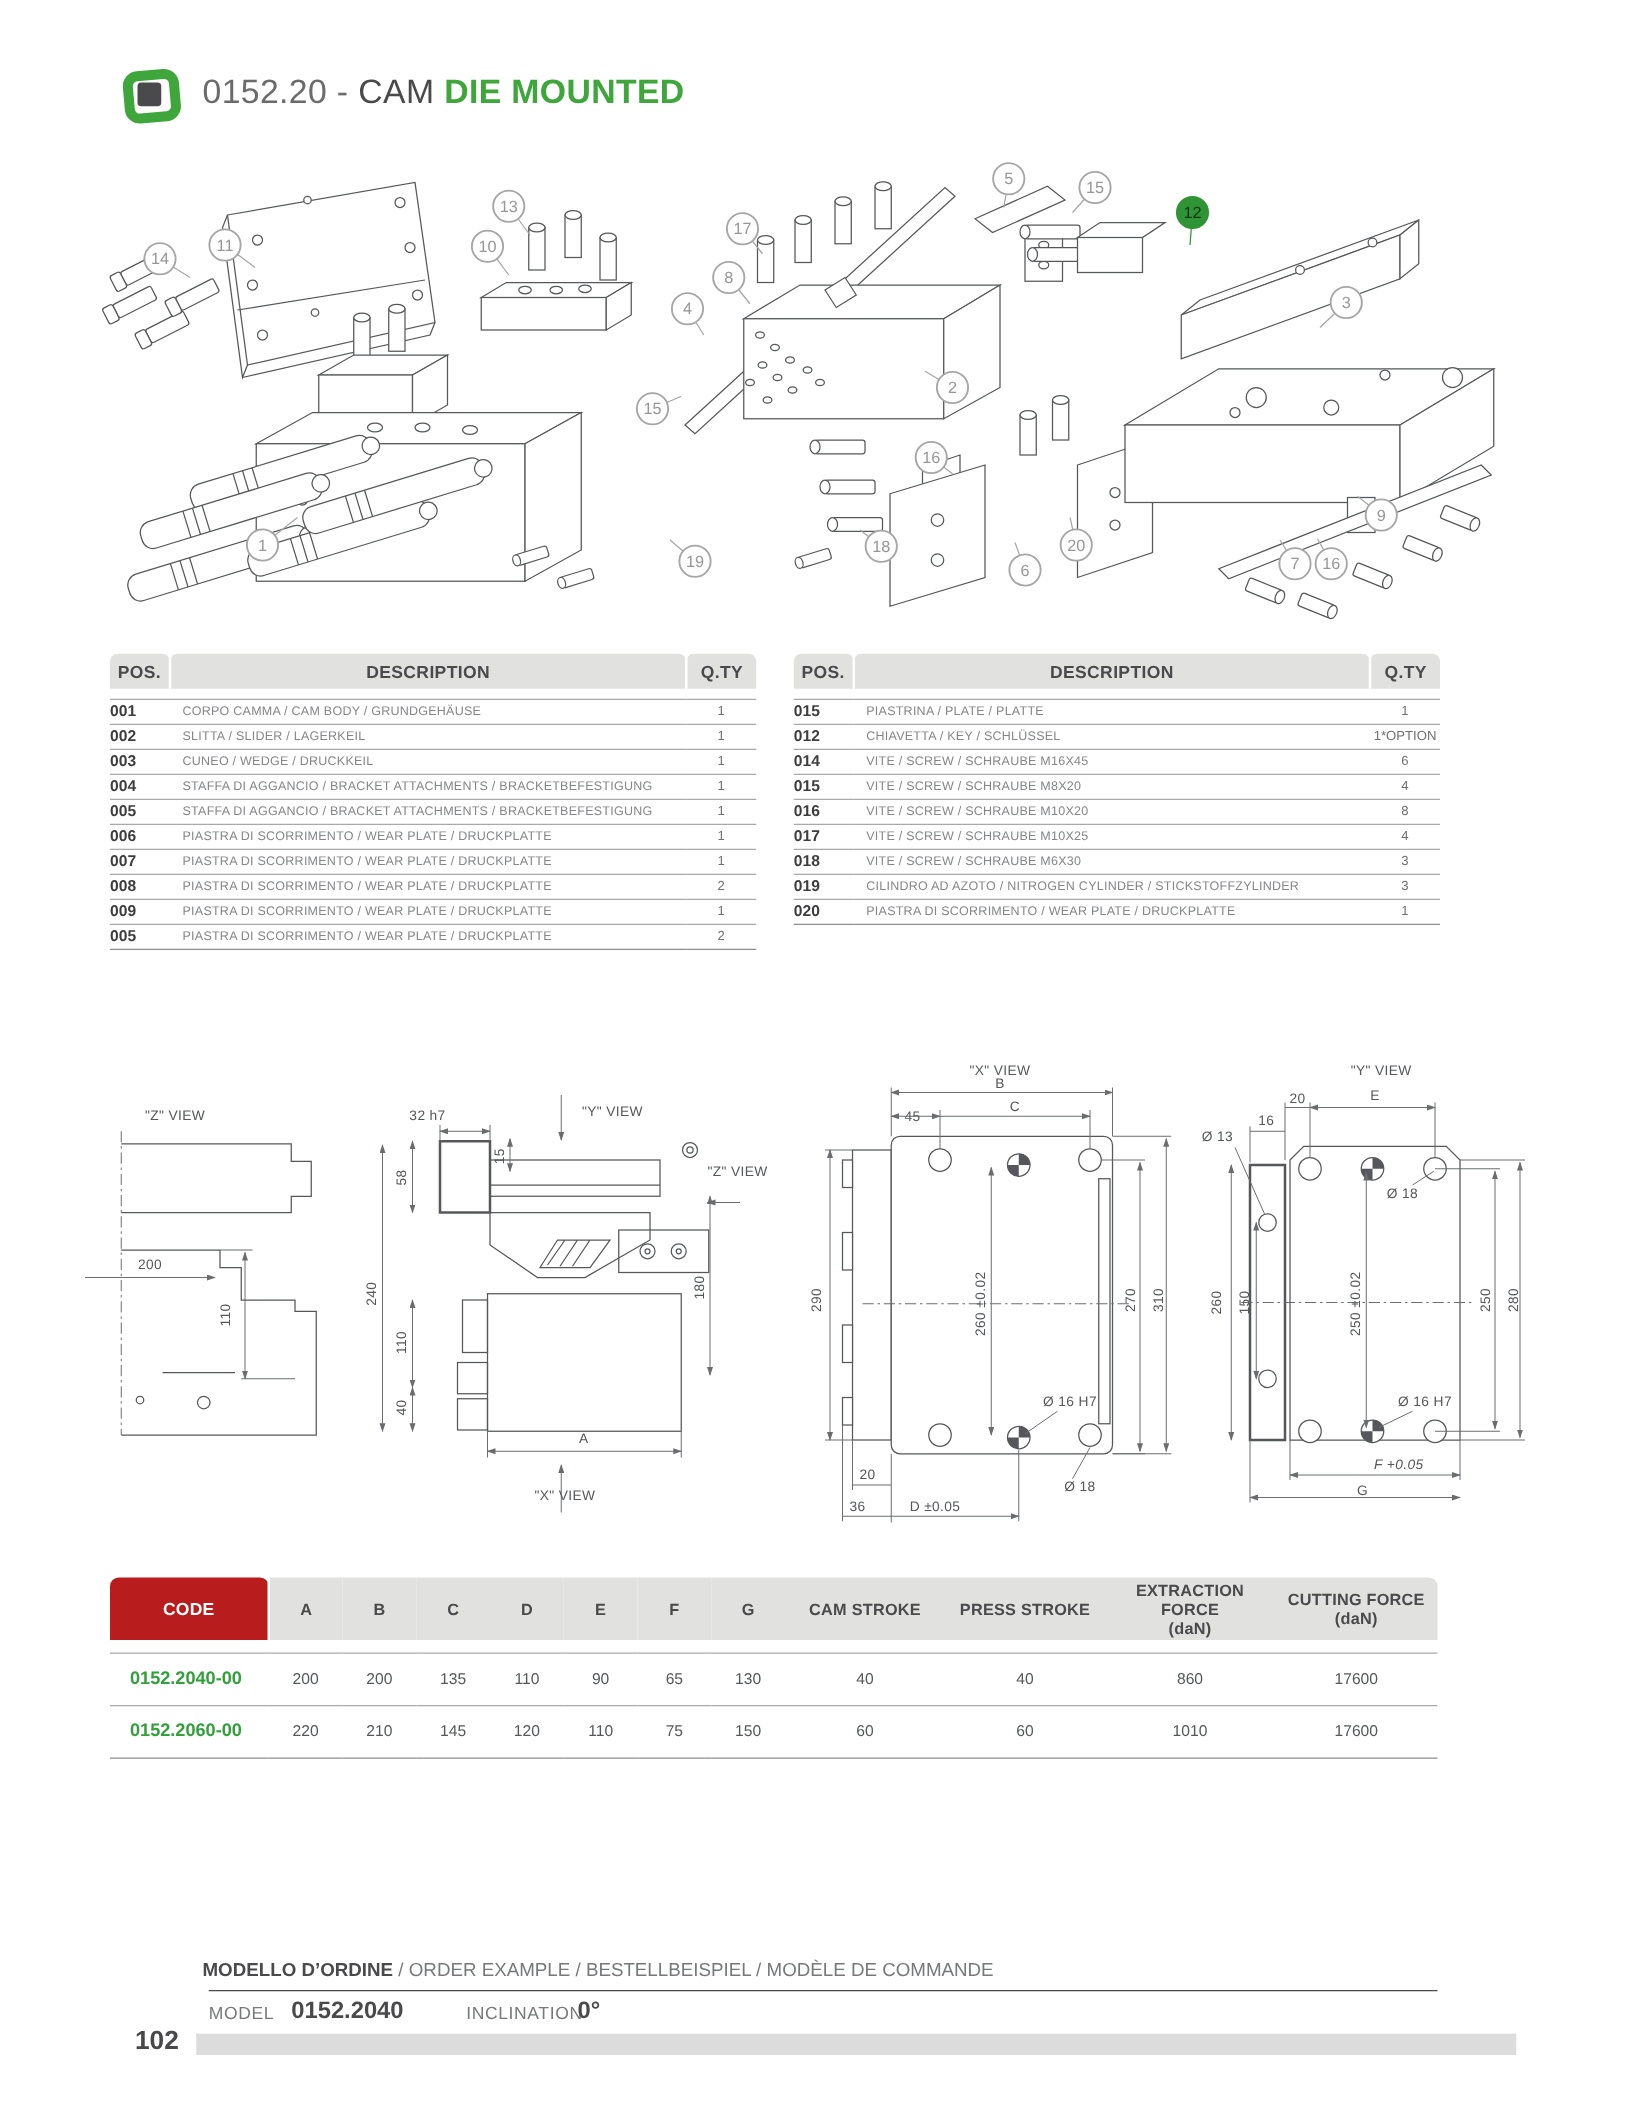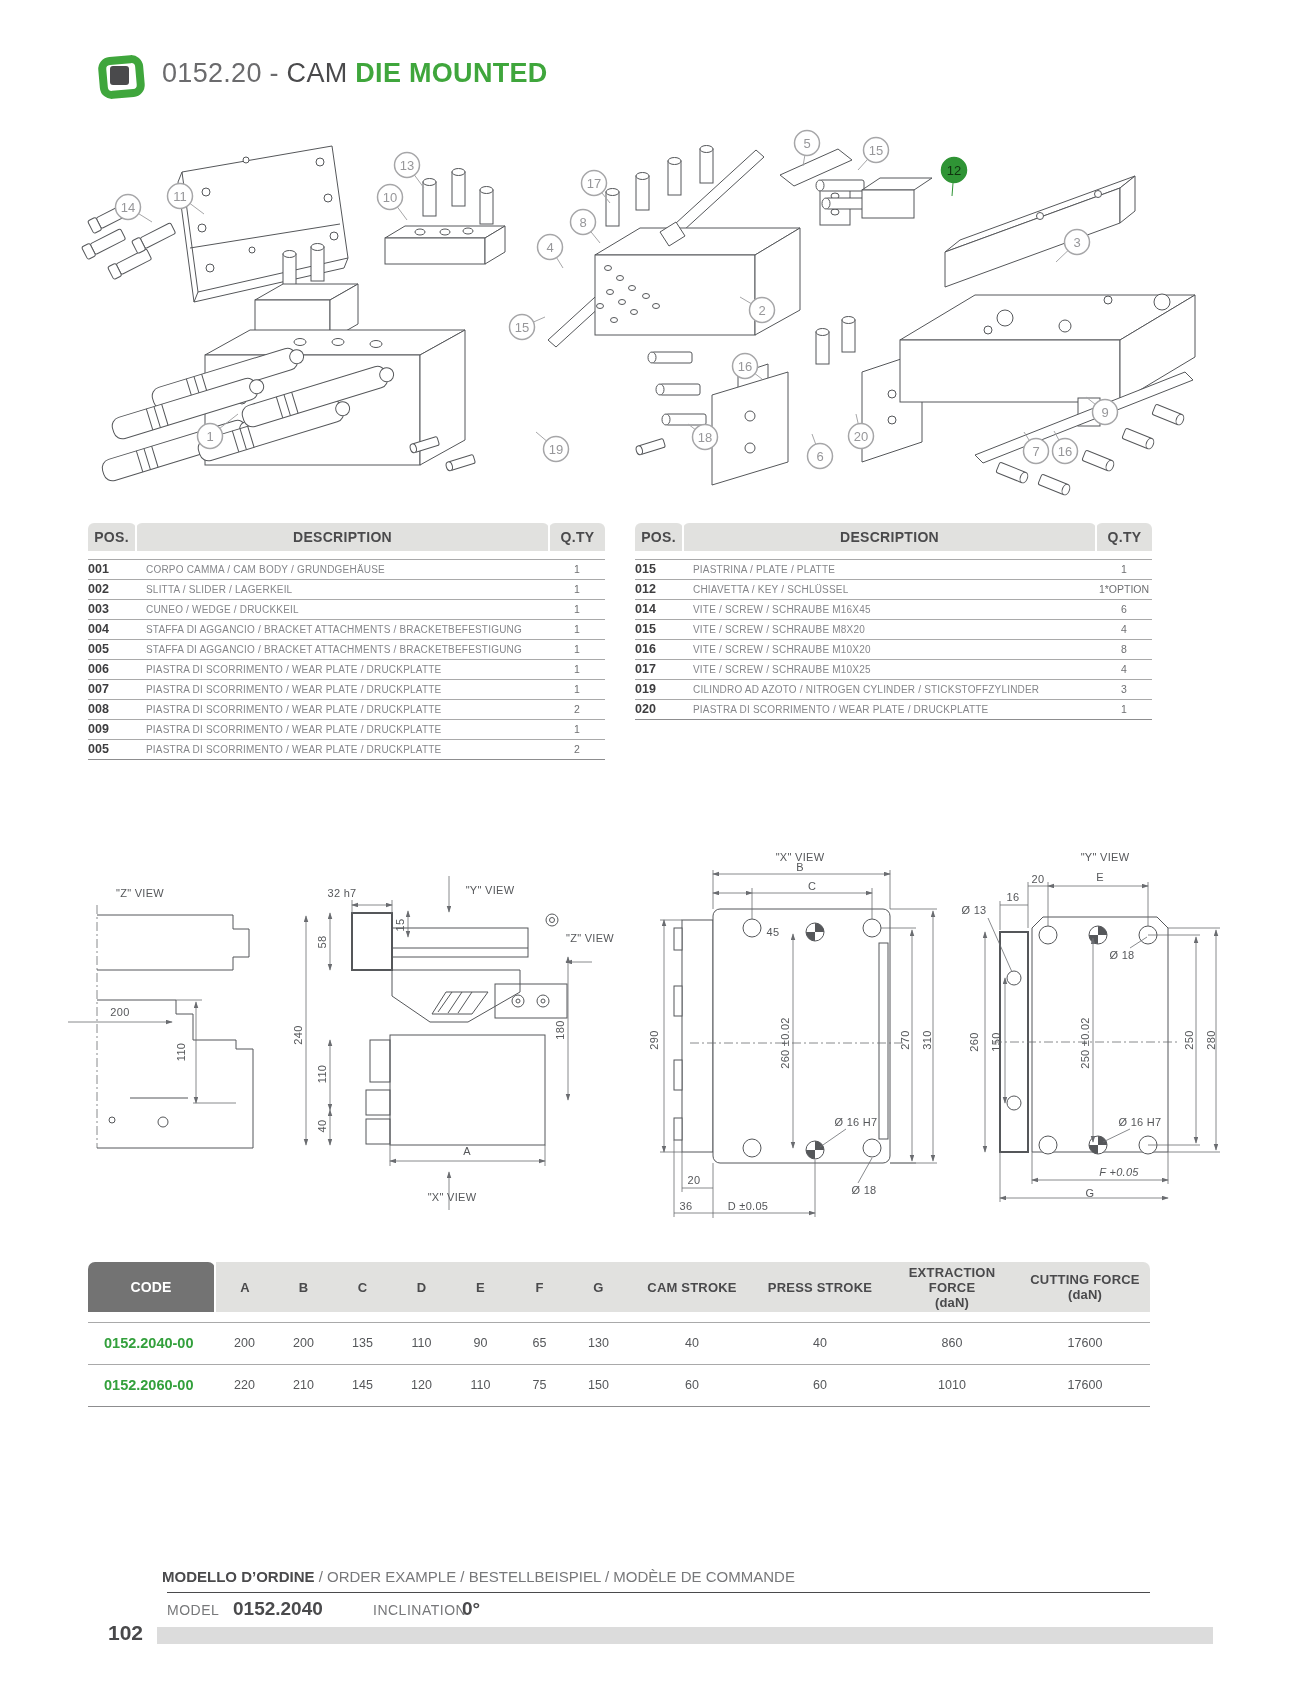--- a/index.html
+++ b/index.html
@@ -43,21 +43,21 @@
 .parts tbody td{border-top:1px solid #a9a9aa;height:20px;vertical-align:middle}
 .parts tbody tr:last-child td{border-bottom:1px solid #8d8d8f}
 .parts td.pos{font-weight:700;color:#3d3d3f;font-size:12.5px;}
 .parts td.desc{color:#85868a;font-size:10px;padding-left:10px;letter-spacing:.2px;white-space:nowrap;overflow:hidden}
 .parts td.qty{color:#6e6f72;font-size:10.5px;text-align:center}
 
 
 #spec{position:absolute;left:88px;top:1262px;width:1062px;border-collapse:collapse;table-layout:fixed}
 #spec thead td{background:#E1E1DF;height:50px;text-align:center;vertical-align:middle;
   font-weight:700;font-size:13px;color:#4a4a4c;letter-spacing:.2px}
-#spec thead td.codeh{background:#737373;color:#fff;font-size:14px;border-radius:7px 7px 0 0;
+#spec thead td.codeh{background:#b91c1c;color:#fff;font-size:14px;border-radius:7px 7px 0 0;
   border-right:2px solid #fff}
 #spec thead td.h:last-child{border-radius:0 7px 0 0}
 #spec tbody tr.sp td{border:none;height:10px}
 #spec tbody td{border-top:1px solid #a9a9aa;height:42px;text-align:center;vertical-align:middle}
 #spec tbody tr:last-child td{border-bottom:1px solid #8d8d8f}
 #spec td.code{font-weight:700;color:#33A03C;font-size:14.5px;text-align:left;padding-left:16px}
 #spec td.val{color:#55575a;font-size:12.5px}
 
 
 #order-line{position:absolute;left:162px;top:1568px;font-size:15px;white-space:nowrap}
@@ -515,21 +515,21 @@
       <span class="dim-label rot" style="left: 322px; top: 942px;">58</span>
       <span class="dim-label" style="left: 590px; top: 938px;">"Z" VIEW</span>
       <span class="dim-label rot" style="left: 298px; top: 1035px;">240</span>
       <span class="dim-label rot" style="left: 322px; top: 1074px;">110</span>
       <span class="dim-label rot" style="left: 322px; top: 1126px;">40</span>
       <span class="dim-label rot" style="left: 560px; top: 1030px;">180</span>
       <span class="dim-label" style="left: 467px; top: 1151px;">A</span>
       <span class="dim-label" style="left: 452px; top: 1197px;">"X" VIEW</span>
       <span class="dim-label" style="left: 800px; top: 857px;">"X" VIEW</span>
       <span class="dim-label" style="left: 800px; top: 867px;">B</span>
-      <span class="dim-label" style="left: 730px; top: 932px; margin-left: 43px;">45</span>
+      <span class="dim-label" style="left: 730px; top: 894px;">45</span>
       <span class="dim-label" style="left: 812px; top: 886px;">C</span>
       <span class="dim-label rot" style="left: 654px; top: 1040px;">290</span>
       <span class="dim-label rot" style="left: 785px; top: 1043px;">260 ±0.02</span>
       <span class="dim-label rot" style="left: 905px; top: 1040px;">270</span>
       <span class="dim-label rot" style="left: 927px; top: 1040px;">310</span>
       <span class="dim-label" style="left: 856px; top: 1122px;">Ø 16 H7</span>
       <span class="dim-label" style="left: 864px; top: 1190px;">Ø 18</span>
       <span class="dim-label" style="left: 694px; top: 1180px;">20</span>
       <span class="dim-label" style="left: 686px; top: 1206px;">36</span>
       <span class="dim-label" style="left: 748px; top: 1206px;">D ±0.05</span>
@@ -666,20 +666,25 @@
           <td class="pos">016</td>
           <td class="desc">VITE / SCREW / SCHRAUBE M10X20</td>
           <td class="qty">8</td>
         </tr>
         <tr>
           <td class="pos">017</td>
           <td class="desc">VITE / SCREW / SCHRAUBE M10X25</td>
           <td class="qty">4</td>
         </tr>
         <tr>
+          <td class="pos">018</td>
+          <td class="desc">VITE / SCREW / SCHRAUBE M6X30</td>
+          <td class="qty">3</td>
+        </tr>
+        <tr>
           <td class="pos">019</td>
           <td class="desc">CILINDRO AD AZOTO / NITROGEN CYLINDER / STICKSTOFFZYLINDER</td>
           <td class="qty">3</td>
         </tr>
         <tr>
           <td class="pos">020</td>
           <td class="desc">PIASTRA DI SCORRIMENTO / WEAR PLATE / DRUCKPLATTE</td>
           <td class="qty">1</td>
         </tr>
       </tbody>

